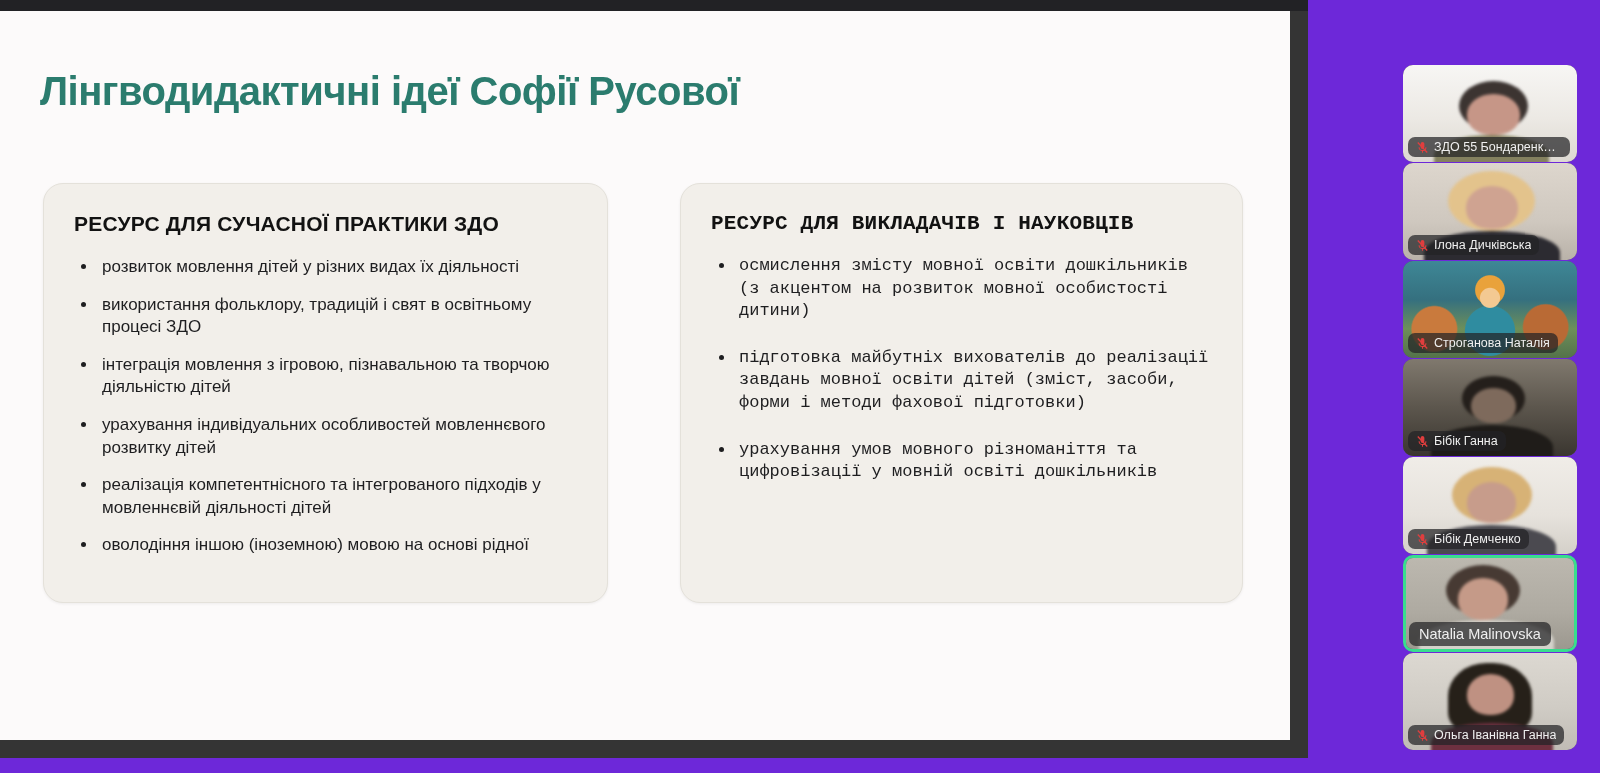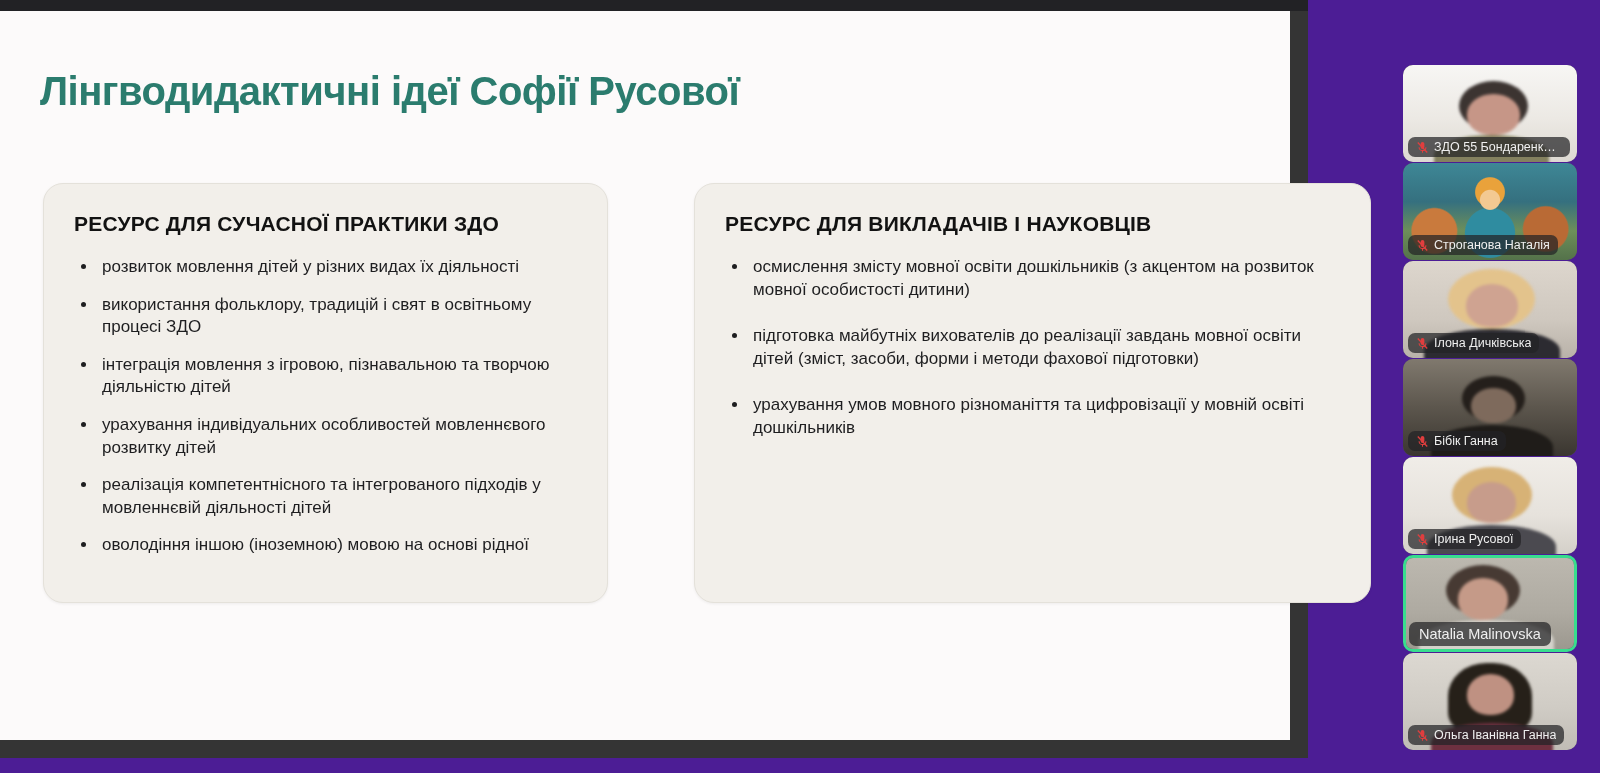--- a/index.html
+++ b/index.html
@@ -1,29 +1,29 @@
 <!DOCTYPE html>
 <html><head>
 <meta charset="utf-8">
 <style>
   html,body{margin:0;padding:0;background:#191b1e;font-family:"Liberation Sans",sans-serif;}
-  .stage{position:relative;width:1600px;height:773px;overflow:hidden;background:#4c1d95;}
+  .stage{position:relative;width:1600px;height:773px;overflow:hidden;background:#6d28d9;}
 
   
   .share-frame{position:absolute;left:0;top:0;width:1308px;height:758px;background:#343434;}
   .share-topbar{position:absolute;left:0;top:0;width:1308px;height:11px;background:#222225;}
   .slide{position:absolute;left:0;top:11px;width:1290px;height:729px;background:#fcfafa;}
 
   .slide h1{margin:0;position:absolute;left:40px;top:58px;font-size:40px;font-weight:700;
             color:#2b7c6e;letter-spacing:-0.5px;}
 
   .card{position:absolute;top:172px;height:420px;background:#f2efea;border:1px solid #e4e1da;
         border-radius:20px;box-shadow:0 1px 3px rgba(0,0,0,0.06);padding:28px 30px;box-sizing:border-box;}
   .card.left{left:43px;width:565px;}
-  .card.right{left:694px;width:677px;}
+  .card.right{left:680px;width:563px;font-family:Liberation Mono, monospace;}
   .card h2{margin:0 0 20px 0;font-size:21px;font-weight:800;color:#121212;letter-spacing:0.2px;}
   .card ul{margin:0;padding:0 0 0 24px;}
   .card li{font-size:17px;line-height:1.33;color:#1e1e20;margin-bottom:15px;padding-left:4px;}
   .card.right li{margin-bottom:24px;}
 
   
   .filmstrip{position:absolute;left:1403px;top:65px;width:174px;}
   .tile{position:relative;width:174px;height:97px;margin-bottom:1px;border-radius:10px;
         overflow:hidden;background:#555;box-sizing:border-box;}
   .tile.active{border:3px solid #38dd8e;}
@@ -127,50 +127,50 @@
         <svg class="mic" viewBox="0 0 16 16">
           <path d="M8 1.2a2.3 2.3 0 0 1 2.3 2.3v4a2.3 2.3 0 0 1-4.6 0v-4A2.3 2.3 0 0 1 8 1.2z" fill="#e03e3e"></path>
           <path d="M3.8 7.6a4.2 4.2 0 0 0 8.4 0M8 11.8v2.6" stroke="#e03e3e" stroke-width="1.3" fill="none"></path>
           <line x1="2.2" y1="1.8" x2="13.8" y2="14.2" stroke="#e03e3e" stroke-width="1.6"></line>
         </svg>
         <span class="nm">ЗДО 55 Бондаренко ...</span>
       </div>
     </div>
 
     <div class="tile">
+      <div class="video v2">
+        <div class="person">
+            <div class="hair"></div>
+            <div class="face"></div>
+            <div class="torso"></div>
+          </div>
+      </div>
+      <div class="badge">
+        <svg class="mic" viewBox="0 0 16 16">
+          <path d="M8 1.2a2.3 2.3 0 0 1 2.3 2.3v4a2.3 2.3 0 0 1-4.6 0v-4A2.3 2.3 0 0 1 8 1.2z" fill="#e03e3e"></path>
+          <path d="M3.8 7.6a4.2 4.2 0 0 0 8.4 0M8 11.8v2.6" stroke="#e03e3e" stroke-width="1.3" fill="none"></path>
+          <line x1="2.2" y1="1.8" x2="13.8" y2="14.2" stroke="#e03e3e" stroke-width="1.6"></line>
+        </svg>
+        <span class="nm">Ілона Дичківська</span>
+      </div>
+    </div>
+
+    <div class="tile">
       <div class="video v3"></div>
       <div class="badge">
         <svg class="mic" viewBox="0 0 16 16">
           <path d="M8 1.2a2.3 2.3 0 0 1 2.3 2.3v4a2.3 2.3 0 0 1-4.6 0v-4A2.3 2.3 0 0 1 8 1.2z" fill="#e03e3e"></path>
           <path d="M3.8 7.6a4.2 4.2 0 0 0 8.4 0M8 11.8v2.6" stroke="#e03e3e" stroke-width="1.3" fill="none"></path>
           <line x1="2.2" y1="1.8" x2="13.8" y2="14.2" stroke="#e03e3e" stroke-width="1.6"></line>
         </svg>
         <span class="nm">Строганова Наталія</span>
       </div>
     </div>
 
     <div class="tile">
-      <div class="video v2">
-        <div class="person">
-            <div class="hair"></div>
-            <div class="face"></div>
-            <div class="torso"></div>
-          </div>
-      </div>
-      <div class="badge">
-        <svg class="mic" viewBox="0 0 16 16">
-          <path d="M8 1.2a2.3 2.3 0 0 1 2.3 2.3v4a2.3 2.3 0 0 1-4.6 0v-4A2.3 2.3 0 0 1 8 1.2z" fill="#e03e3e"></path>
-          <path d="M3.8 7.6a4.2 4.2 0 0 0 8.4 0M8 11.8v2.6" stroke="#e03e3e" stroke-width="1.3" fill="none"></path>
-          <line x1="2.2" y1="1.8" x2="13.8" y2="14.2" stroke="#e03e3e" stroke-width="1.6"></line>
-        </svg>
-        <span class="nm">Ілона Дичківська</span>
-      </div>
-    </div>
-
-    <div class="tile">
       <div class="video v4">
         <div class="person">
             <div class="hair"></div>
             <div class="face"></div>
             <div class="torso"></div>
           </div>
       </div>
       <div class="badge">
         <svg class="mic" viewBox="0 0 16 16">
           <path d="M8 1.2a2.3 2.3 0 0 1 2.3 2.3v4a2.3 2.3 0 0 1-4.6 0v-4A2.3 2.3 0 0 1 8 1.2z" fill="#e03e3e"></path>
@@ -188,21 +188,21 @@
             <div class="face"></div>
             <div class="torso"></div>
           </div>
       </div>
       <div class="badge">
         <svg class="mic" viewBox="0 0 16 16">
           <path d="M8 1.2a2.3 2.3 0 0 1 2.3 2.3v4a2.3 2.3 0 0 1-4.6 0v-4A2.3 2.3 0 0 1 8 1.2z" fill="#e03e3e"></path>
           <path d="M3.8 7.6a4.2 4.2 0 0 0 8.4 0M8 11.8v2.6" stroke="#e03e3e" stroke-width="1.3" fill="none"></path>
           <line x1="2.2" y1="1.8" x2="13.8" y2="14.2" stroke="#e03e3e" stroke-width="1.6"></line>
         </svg>
-        <span class="nm">Ірина Русової</span>
+        <span class="nm">Бібік Демченко</span>
       </div>
     </div>
 
     <div class="tile active">
       <div class="video v6">
         <div class="person">
             <div class="hair"></div>
             <div class="face"></div>
             <div class="torso"></div>
           </div>

